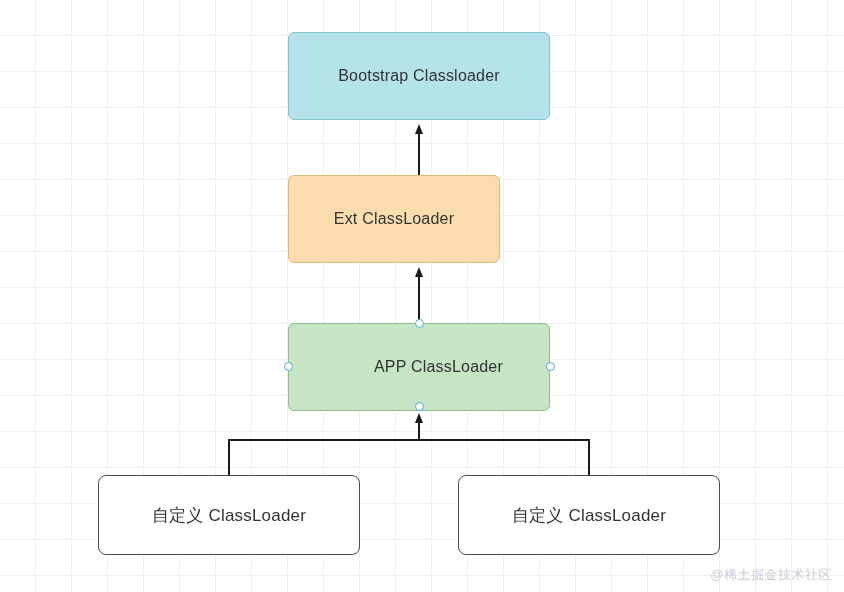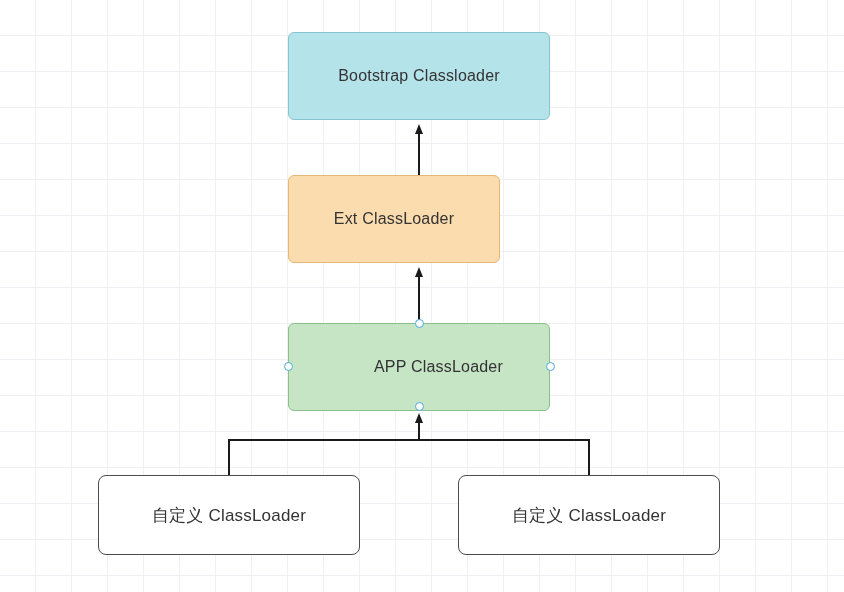--- a/index.html
+++ b/index.html
@@ -142,14 +142,15 @@
 
   <div class="node node-custom node-custom-right">
     <span>自定义 ClassLoader</span>
   </div>
 
   <div class="handle handle-top"></div>
   <div class="handle handle-bottom"></div>
   <div class="handle handle-left"></div>
   <div class="handle handle-right"></div>
 
+  <div class="watermark">@稀土掘金技术社区</div>
 
 </div>
 
 </body></html>

